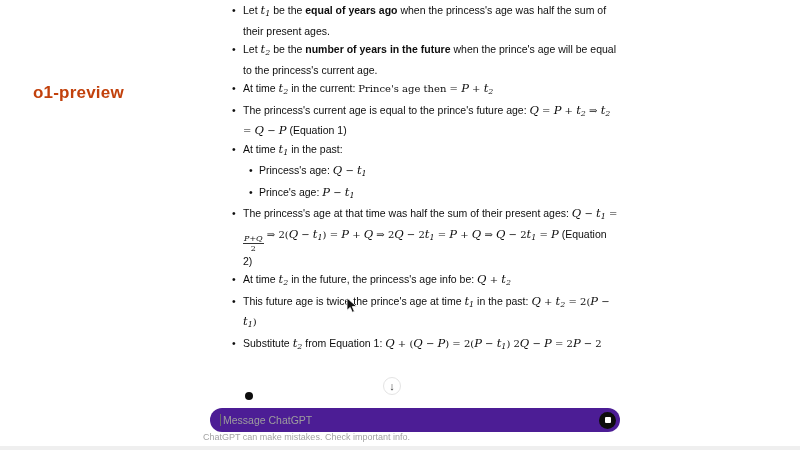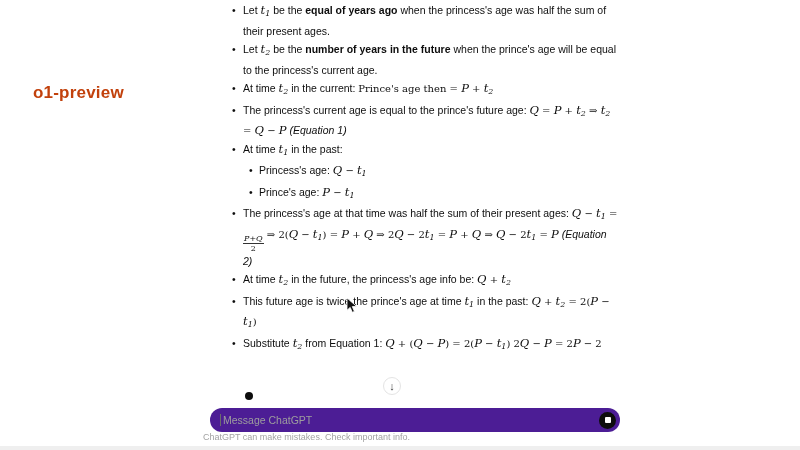--- a/index.html
+++ b/index.html
@@ -21,21 +21,21 @@
     font-size:10.5px;line-height:17.5px;color:#0d0d0d;
   }
   .block{margin:0 0 1px 0;}
   .block.h{font-weight:700;margin:6px 0 1px 0;}
   .block.li,.block.li2{display:flex;}
   .block.li2{margin-left:21px;}
   .marker{flex:none;width:15px;padding-left:4px;box-sizing:border-box;}
   .block.li2 .marker{width:10px;padding-left:0;}
   .content-text{flex:1;min-width:0;}
   .seg-b{font-weight:700;}
-  .seg-i{font-style:italic;margin-top:13px;}
+  .seg-i{margin-top:13px;}
   .seg-m{font-family:"DejaVu Serif",serif;font-style:italic;font-size:11.5px;}
   .seg-r{font-family:"DejaVu Serif",serif;font-size:10px;}
   .seg-s{font-family:"DejaVu Serif",serif;font-style:italic;font-size:8px;vertical-align:-2px;}
   .frac{display:inline-flex;flex-direction:column;align-items:center;vertical-align:-3px;
         font-family:"DejaVu Serif",serif;font-size:8px;line-height:1.15;}
   .frac .num{font-style:italic;border-bottom:.8px solid #333;padding:0 1px;}
   
   .stream-dot{position:absolute;left:245px;top:392px;width:8px;height:8px;border-radius:50%;background:#0d0d0d;}
   
   .scroll-btn{

